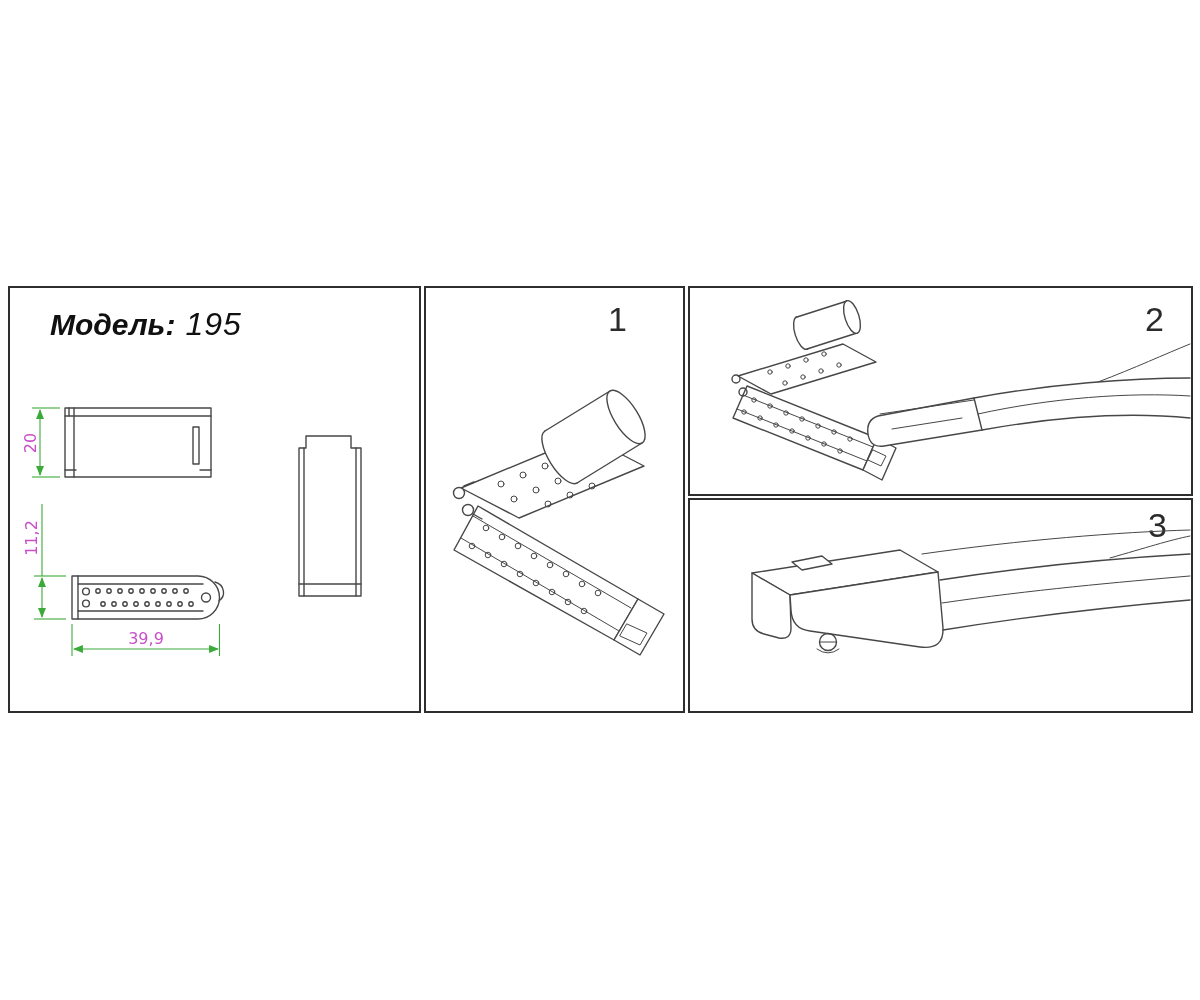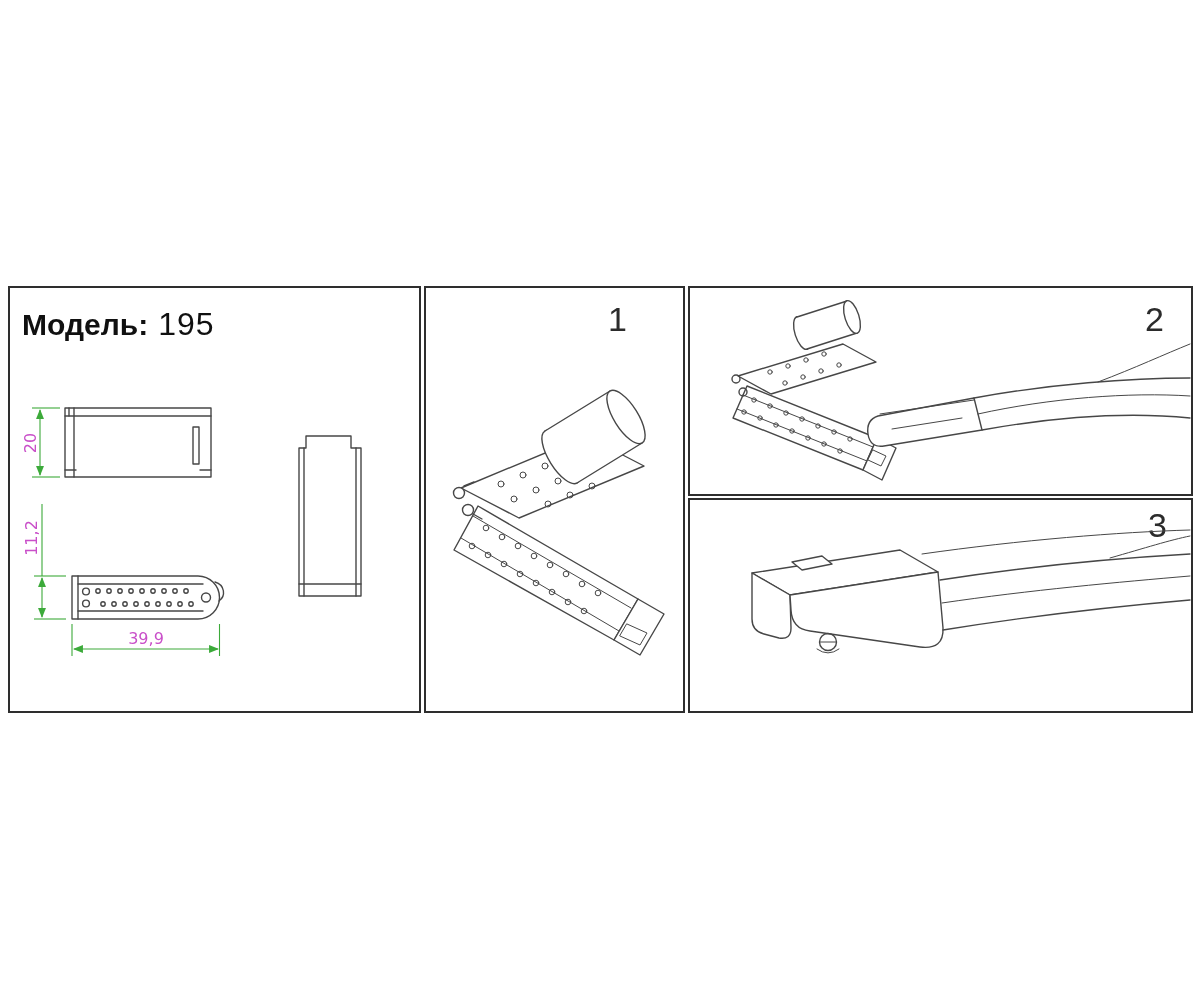--- a/index.html
+++ b/index.html
@@ -2,21 +2,21 @@
 <html><head>
 <meta charset="utf-8">
 <style>
   * { margin:0; padding:0; box-sizing:border-box; }
   html,body { background:#ffffff; }
   body { width:1200px; height:1000px; font-family:"Liberation Sans",sans-serif; }
   .sheet { position:relative; width:1200px; height:1000px; background:#ffffff; overflow:hidden; }
   .panel { position:absolute; border:2px solid #2e2e2e; background:#ffffff; }
   .panel > svg { position:absolute; left:0; top:0; }
   .step-number { position:absolute; font-size:34px; color:#2b2b2b; line-height:1; }
-  .title { position:absolute; left:12px; top:18px; white-space:nowrap; color:#101010; }
+  .title { position:absolute; left:40px; top:18px; white-space:nowrap; color:#101010;font-style:italic; }
   .title .label { font-weight:bold; font-size:30px; }
   .title .value { font-size:32px; margin-left:10px; letter-spacing:1px; }
   .lineart { stroke:#474747; stroke-width:1.4; fill:none; stroke-linejoin:round; stroke-linecap:round; }
   .lineart-fill { stroke:#474747; stroke-width:1.4; fill:#ffffff; stroke-linejoin:round; }
   .thin { stroke-width:1; }
   .dimline { stroke:#3caa3a; stroke-width:1.1; fill:none; }
   text.dim { fill:#c94fc9; font-size:16px; font-family:"DejaVu Sans",sans-serif; }
 </style>
 </head>
 <body>

